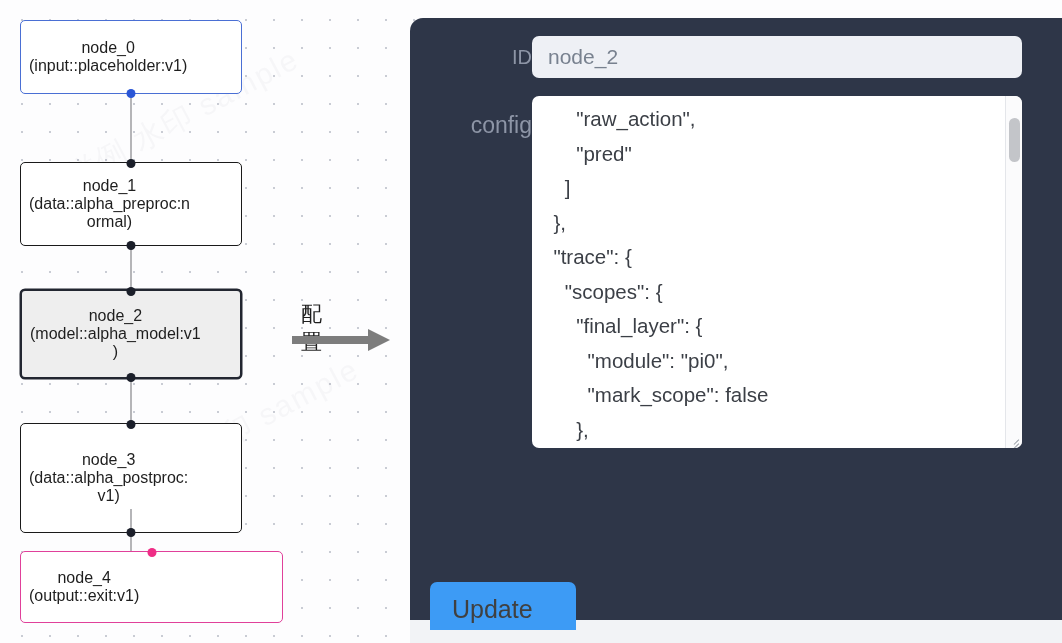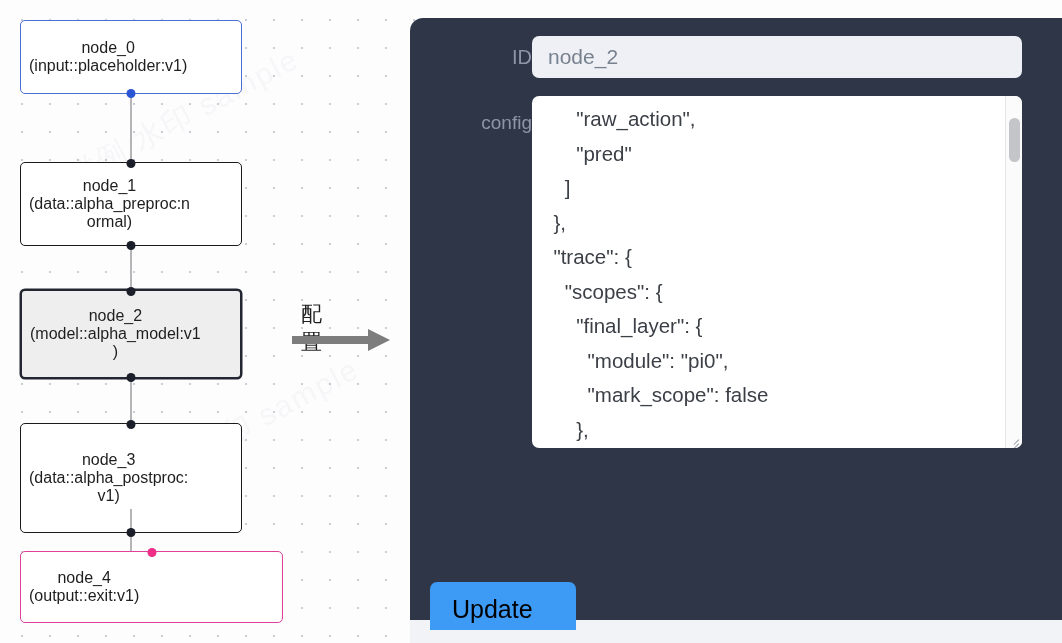--- a/index.html
+++ b/index.html
@@ -156,21 +156,21 @@
   }
   .field-label {
     width: 112px;
     text-align: right;
     color: #8d95a6;
     box-sizing: border-box;
     flex: 0 0 auto;
   }
   .field-label.id     { font-size: 20px; }
   .field-label.type   { font-size: 23px; }
-  .field-label.config { font-size: 19px; align-self: flex-start; padding-top: 16px; }
+  .field-label.config { font-size: 23px; align-self: flex-start; padding-top: 16px; }
 
   .text-input {
     width: 490px;
     height: 42px;
     background: #eef0f5;
     border: none;
     border-radius: 7px;
     box-sizing: border-box;
     padding: 0 16px;
     font-family: "Liberation Sans", sans-serif;
@@ -242,21 +242,21 @@
 
   #update-button {
     position: absolute;
     left: 430px;
     top: 582px;
     width: 146px;
     height: 48px;
     background: #3d9bf5;
     border: none;
     border-radius: 7px 7px 0 0;
-    color: #000000;
+    color: #404040;
     font-family: "Liberation Sans", sans-serif;
     font-size: 25px;
     text-align: left;
     padding: 6px 0 0 22px;
     box-sizing: border-box;
     z-index: 12;
     cursor: pointer;
   }
 </style>
 </head>

